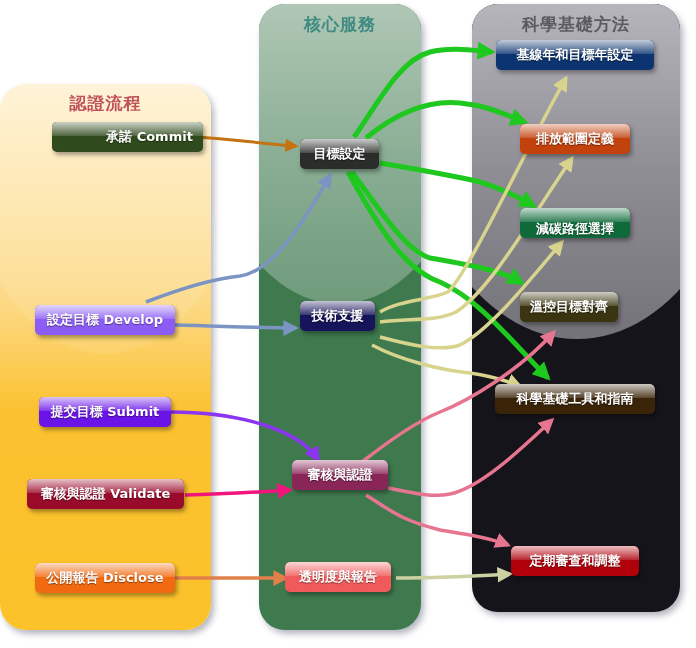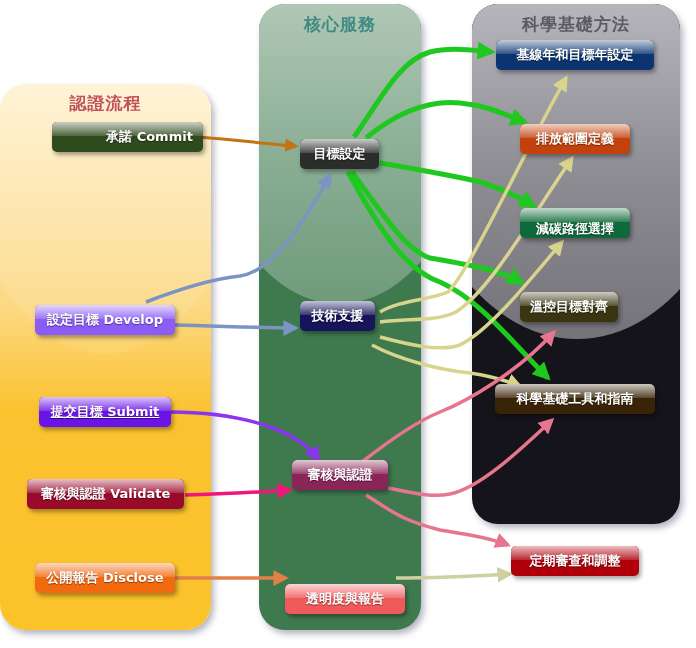--- a/index.html
+++ b/index.html
@@ -15,21 +15,21 @@
     #col-left .col-title { top:8px; color:#c0505a; }
     #col-left .gloss { left:-40px; top:-200px; width:290px; height:470px;
       background: linear-gradient(180deg, rgba(255,255,255,0.25), rgba(255,255,255,0.08)); }
 
     #col-mid { left:259px; top:4px; width:162px; height:626px;
       background:#3f7a4f; }
     #col-mid .gloss { left:-75px; top:-260px; width:310px; height:560px;
       background: linear-gradient(180deg,#e3eae4 0%,#b9cdbd 40%,#88ad93 75%,#6f9b7b 100%); }
     #col-mid .col-title { top:9px; color:#3f8a82; }
 
-    #col-right { left:472px; top:4px; width:208px; height:520px;
+    #col-right { left:472px; top:4px; width:208px; height:608px;
       background:#15141b; }
     #col-right .gloss { left:-75px; top:-220px; width:360px; height:555px;
       background: linear-gradient(180deg,#eceaee 0%,#bdbbc2 35%,#8f8d94 70%,#75737a 100%); }
     #col-right .col-title { top:9px; color:#5b5a61; }
 
     .node { position:absolute; height:30px; border-radius:5px; color:#fff; font-weight:bold;
       font-size:13px; display:flex; align-items:center; justify-content:center; white-space:nowrap;
       box-shadow: 2px 3px 4px rgba(0,0,0,0.35); overflow:hidden; z-index:5; }
     .node::before { content:""; position:absolute; left:0; right:0; top:0; height:45%;
       background: linear-gradient(180deg, rgba(255,255,255,0.75), rgba(255,255,255,0.15)); border-radius:5px 5px 0 0; }
@@ -113,40 +113,40 @@
 
   <path d="M396,578 C430,578 460,577 510,574" stroke="#cdd0a0" stroke-width="3.5" fill="none" marker-end="url(#ah-sage)"></path>
 </svg>
 
 <div class="node" style="left:52px;top:122px;width:107px;background:#2f4a1c;padding-left:44px;">
   <span>承諾 Commit</span>
 </div>
 <div class="node" style="left:35px;top:305px;width:140px;background:#8b5cf6;">
   <span>設定目標 Develop</span>
 </div>
-<div class="node" style="left:39px;top:397px;width:132px;background:#6a14e8;text-decoration:underline;">
+<div class="node" style="left:39px;top:397px;width:132px;background:#6a14e8;">
   <span>提交目標 Submit</span>
 </div>
 <div class="node" style="left:27px;top:479px;width:157px;background:#9a0a2a;">
   <span>審核與認證 Validate</span>
 </div>
 <div class="node" style="left:35px;top:563px;width:140px;background:#f26a10;">
   <span>公開報告 Disclose</span>
 </div>
 
 <div class="node" style="left:300px;top:139px;width:79px;background:#2a2d2a;">
   <span>目標設定</span>
 </div>
 <div class="node" style="left:300px;top:301px;width:75px;background:#16145a;">
   <span>技術支援</span>
 </div>
 <div class="node" style="left:292px;top:460px;width:96px;background:#8a2558;">
   <span>審核與認證</span>
 </div>
-<div class="node" style="left:285px;top:584px;width:120px;background:#f05a5a;">
+<div class="node" style="left:285px;top:562px;width:106px;background:#f05a5a;">
   <span>透明度與報告</span>
 </div>
 
 <div class="node" style="left:496px;top:40px;width:158px;background:#0b3470;">
   <span>基線年和目標年設定</span>
 </div>
 <div class="node" style="left:520px;top:124px;width:110px;background:#c2410c;">
   <span>排放範圍定義</span>
 </div>
 <div class="node" style="left:520px;top:208px;width:110px;background:#0e6a3a;align-items:flex-end;">

